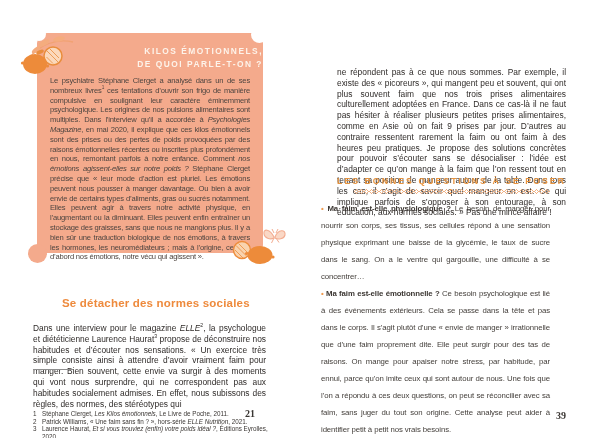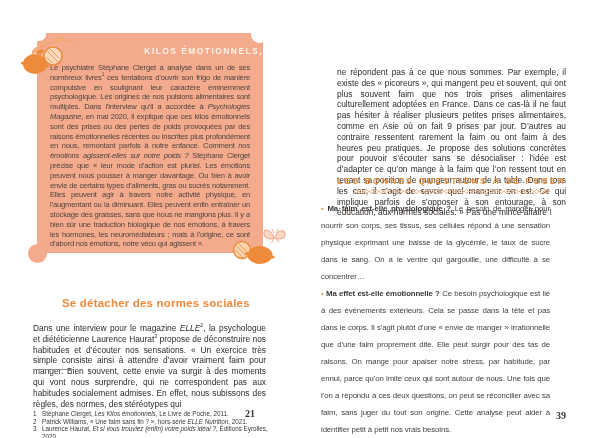--- a/index.html
+++ b/index.html
@@ -64,20 +64,21 @@
         <ellipse cx="19" cy="31" rx="12" ry="10" fill="#ED8B3A"></ellipse>
         <circle cx="6.5" cy="30" r="1.6" fill="#ED8B3A"></circle>
         <circle cx="31.5" cy="33" r="1.6" fill="#ED8B3A"></circle>
       </g>
     </svg>
 
     <div class="kilos-box">
       <div class="box-bump"></div>
       <div class="box-title">
         <div>KILOS ÉMOTIONNELS,</div>
+        <div>DE QUOI PARLE-T-ON ?</div>
       </div>
       <div class="box-text"><span>Le psychiatre Stéphane Clerget a analysé dans un de ses nombreux livres</span><sup>1</sup><span> ces tentations d’ouvrir son frigo de manière compulsive en soulignant leur caractère éminemment psychologique. Les origines de nos pulsions alimentaires sont multiples. Dans l’interview qu’il a accordée à </span><span class="it">Psychologies Magazine</span><span>, en mai 2020, il explique que ces kilos émotionnels sont des prises ou des pertes de poids provoquées par des raisons émotionnelles récentes ou inscrites plus profondément en nous, remontant parfois à notre enfance. Comment </span><span class="it">nos émotions agissent-elles sur notre poids ?</span><span> Stéphane Clerget précise que « leur mode d’action est pluriel. Les émotions peuvent nous pousser à manger davantage. Ou bien à avoir envie de certains types d’aliments, gras ou sucrés notamment. Elles peuvent agir à travers notre activité physique, en l’augmentant ou la diminuant. Elles peuvent enfin entraîner un stockage des graisses, sans que nous ne mangions plus. Il y a bien sûr une traduction biologique de nos émotions, à travers les hormones, les neuromédiateurs ; mais à l’origine, ce sont d’abord nos émotions, notre vécu qui agissent ».</span></div>
     </div>
 
     <svg class="deco deco-butterfly" width="28" height="20" viewBox="0 0 28 20">
       <path d="M13 11 C9 3, 2 2, 3 8 C3.5 12, 9 14, 13 12 Z" fill="#FAD8C6" stroke="#F3AC90" stroke-width="1.1"></path>
       <path d="M14 11 C17 3, 25 3, 24 9 C23 13, 17 14, 14 12 Z" fill="#FAD8C6" stroke="#F3AC90" stroke-width="1.1"></path>
       <path d="M13 12 l-2.5 5 M15 12 l3 4.5 M13 7 l-2 -4 M15 7 l2 -4" stroke="#F3AC90" stroke-width="1" fill="none"></path>
     </svg>
 
@@ -125,21 +126,21 @@
     <div class="heading-ornament"></div>
 
     <div class="bullets">
       <div>
         <span class="bullet">•</span>
         <span class="lead">Ma faim est-elle physiologique ?</span>
         <span>Le besoin de manger pour nourrir son corps, ses tissus, ses cellules répond à une sensation physique exprimant une baisse de la glycémie, le taux de sucre dans le sang. On a le ventre qui gargouille, une difficulté à se concentrer…</span>
       </div>
       <div>
         <span class="bullet">•</span>
-        <span class="lead">Ma effet est-elle émotionnelle ?</span>
+        <span class="lead">Ma faim est-elle émotionnelle ?</span>
         <span>Ce besoin psychologique est lié à des événements extérieurs. Cela se passe dans la tête et pas dans le corps. Il s’agit plutôt d’une « envie de manger » irrationnelle que d’une faim proprement dite. Elle peut surgir pour des tas de raisons. On mange pour apaiser notre stress, par habitude, par ennui, parce qu’on imite ceux qui sont autour de nous. Une fois que l’on a répondu à ces deux questions, on peut se réconcilier avec sa faim, sans juger du tout son origine. Cette analyse peut aider à identifier petit à petit nos vrais besoins.</span>
       </div>
     </div>
 
     <div class="pageno pageno-right">39</div>
   </div>
 
 </div>
 
 </body></html>

